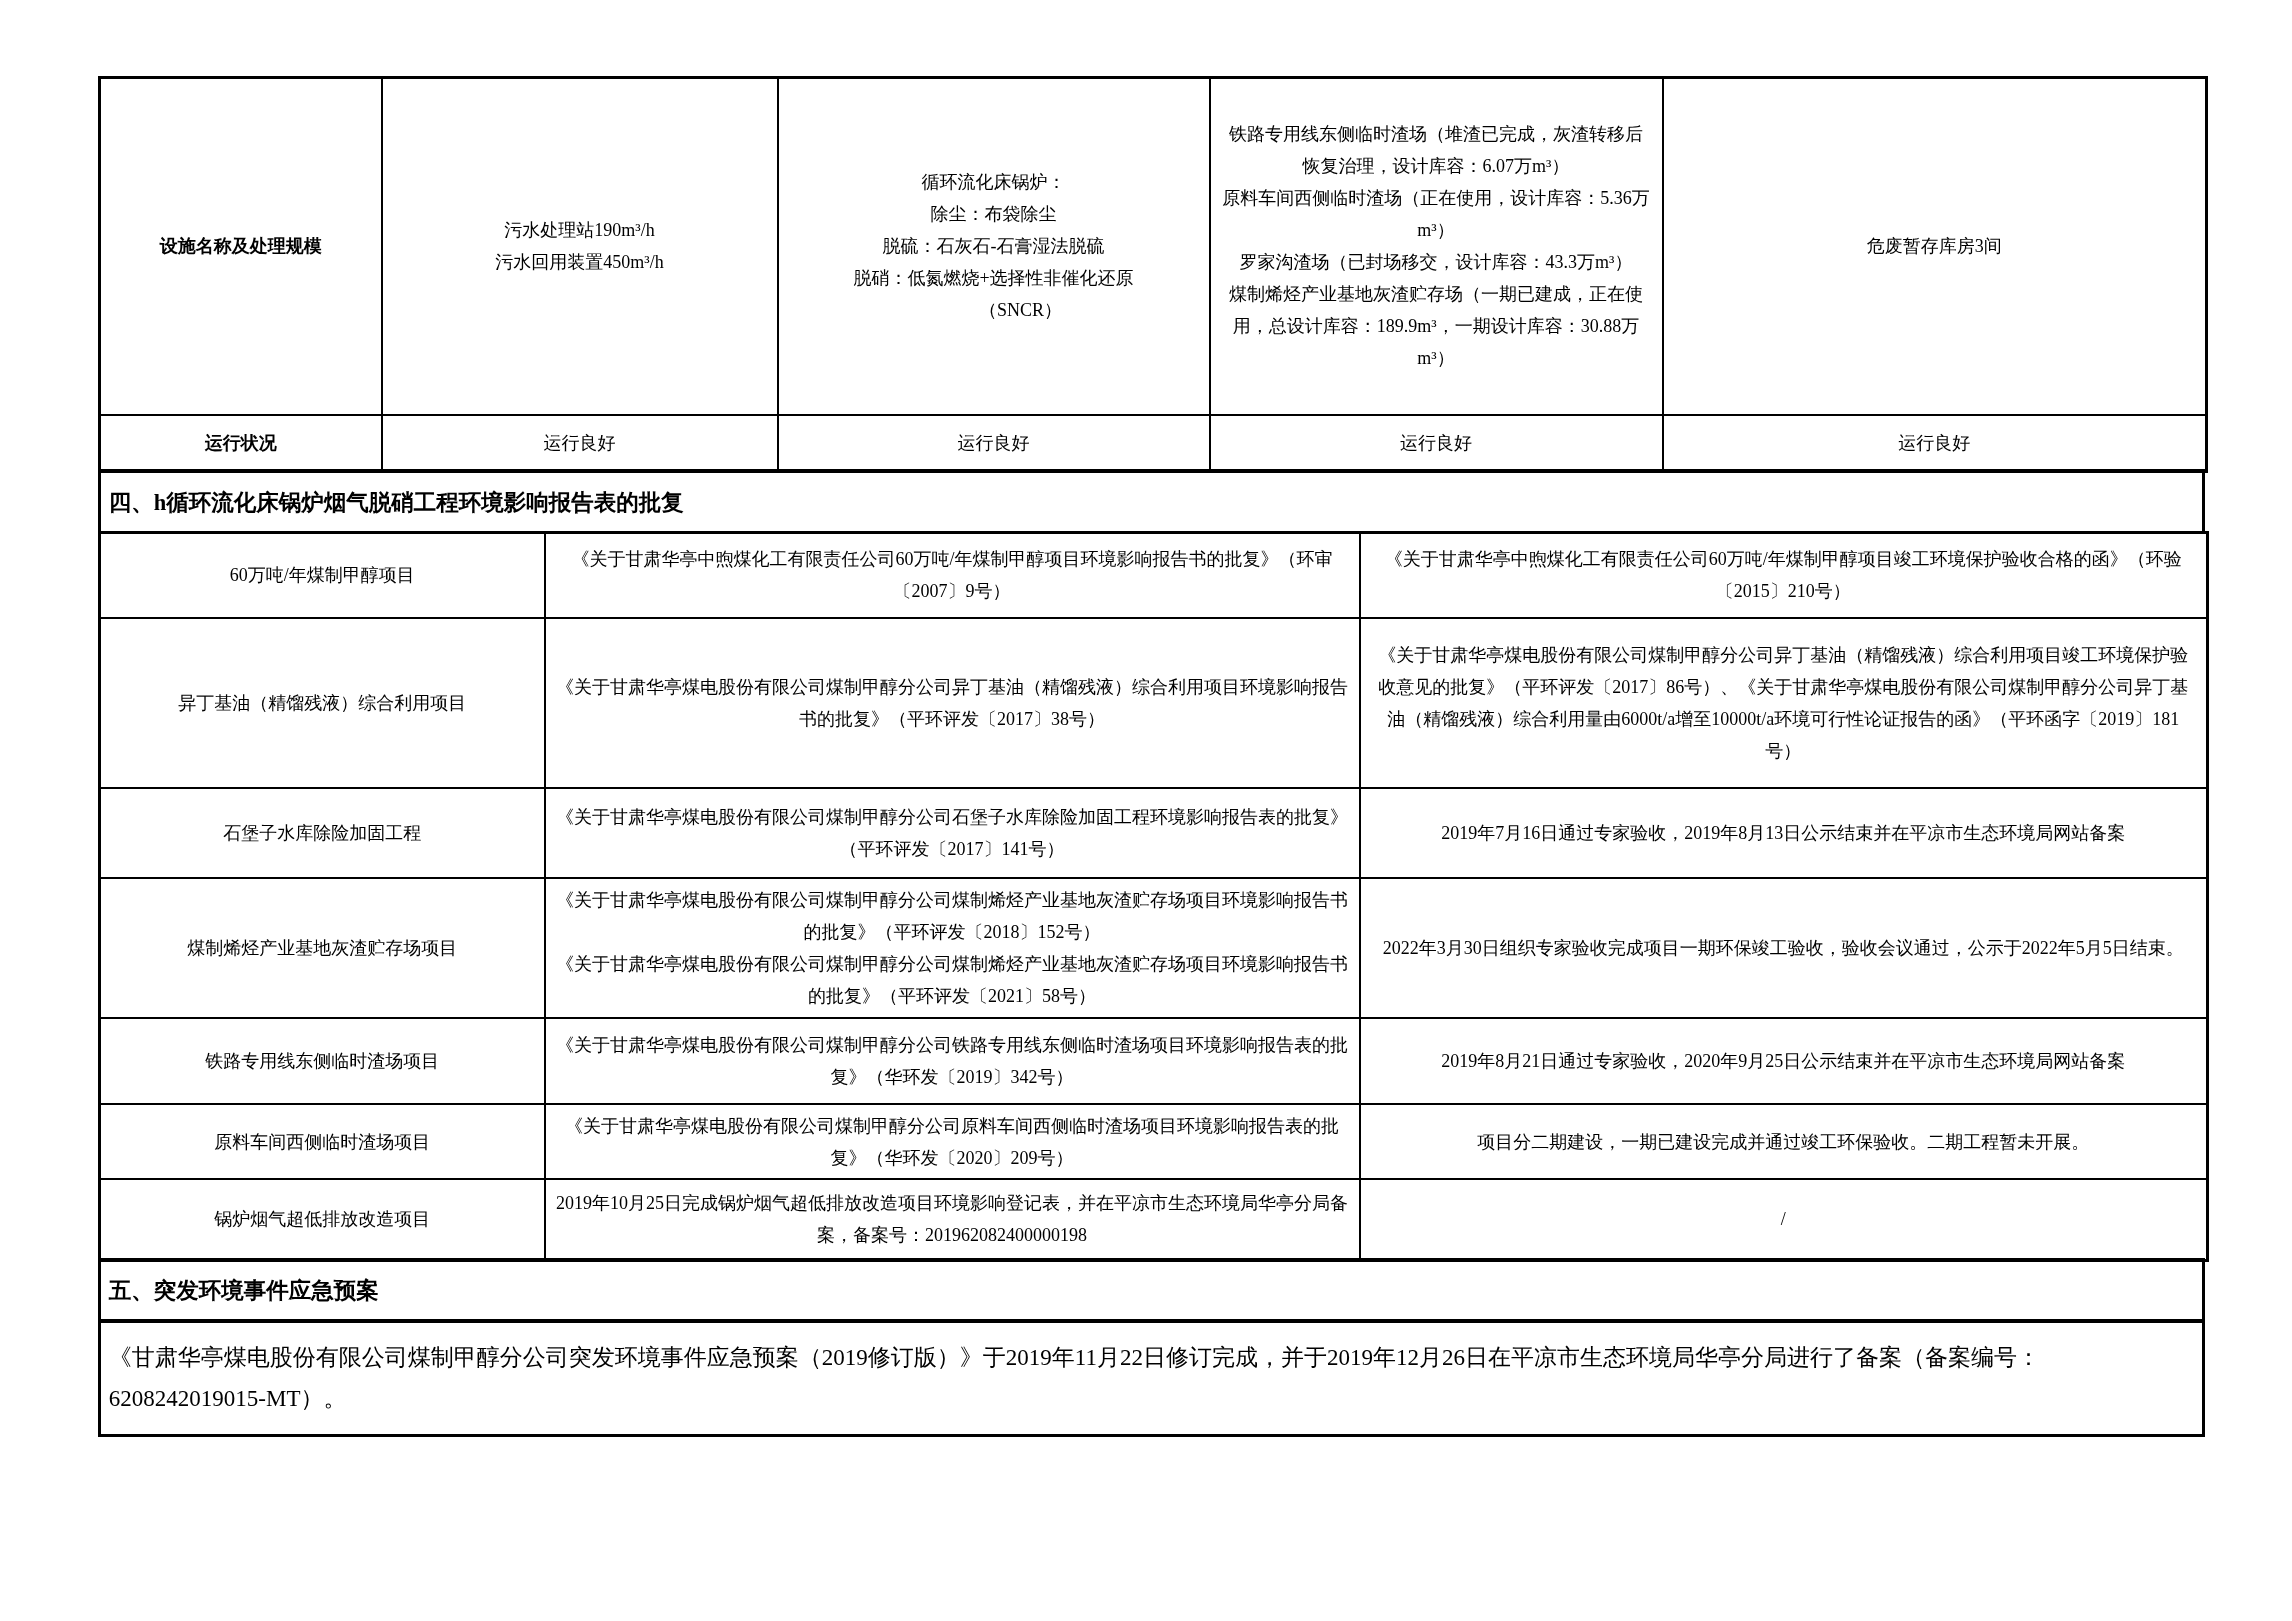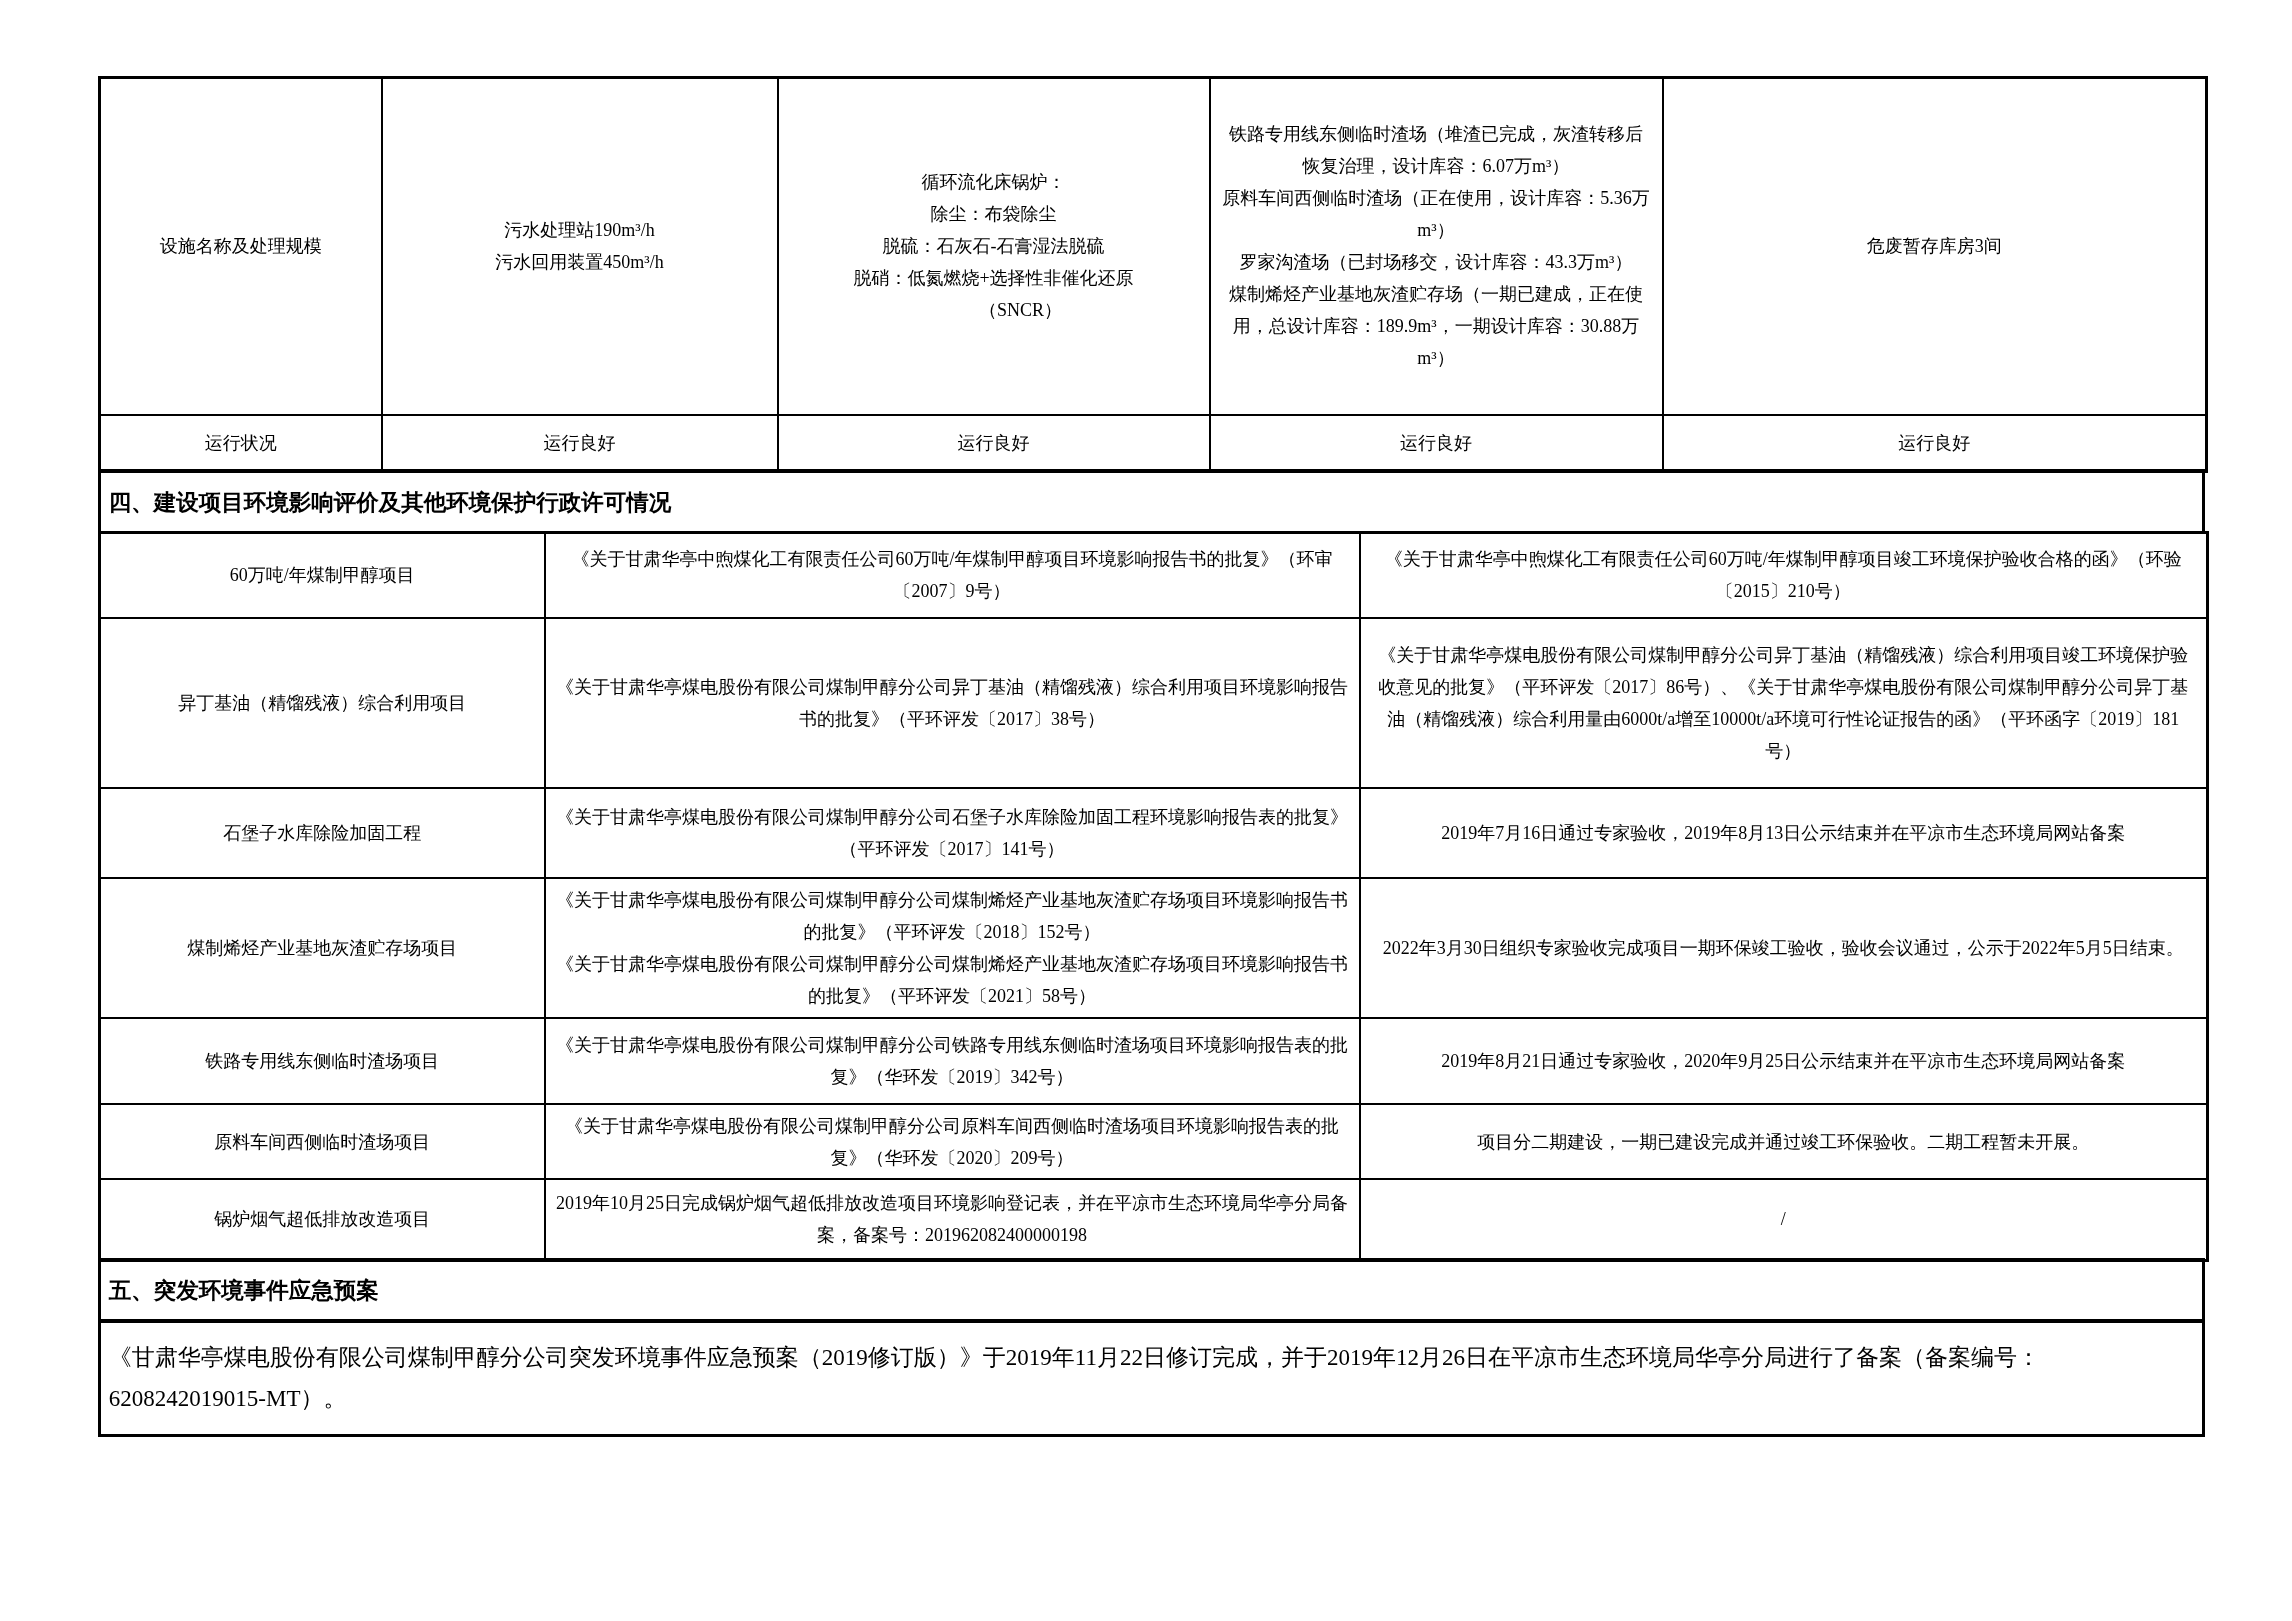--- a/index.html
+++ b/index.html
@@ -20,21 +20,21 @@
     border:2.9px solid #000;
     text-align:center;
     vertical-align:middle;
     font-size:18px;
     line-height:32px;
     padding:3.9px 9.8px;
     box-sizing:border-box;
     white-space:pre-line;
     word-break:break-word;
   }
-  .bold{font-weight:normal;}
+  .bold{font-weight:bold;}
   .left-block{
     text-align:center;
     width:fit-content;
     margin:0 auto;
     white-space:pre-line;
   }
   .section-bar{
     border:3.9px solid #000;
     font-size:22.5px;
     font-weight:bold;
@@ -83,21 +83,21 @@
     <tr style="height:57px">
       <td class="bold">运行状况</td>
       <td>运行良好</td>
       <td>运行良好</td>
       <td>运行良好</td>
       <td>运行良好</td>
     </tr>
   </tbody>
     </table>
 
-  <div class="blk section-bar">四、建设项目环境影响评价及其他环境保护行政许可情况</div>
+  <div class="blk section-bar">四、h循环流化床锅炉烟气脱硝工程环境影响报告表的批复</div>
 
   <table class="blk">
     <colgroup>
       <col style="width:445px">
         <col style="width:815px">
         <col style="width:848px">
     </colgroup>
     <tbody>
     <tr style="height:86px">
       <td>60万吨/年煤制甲醇项目</td>

